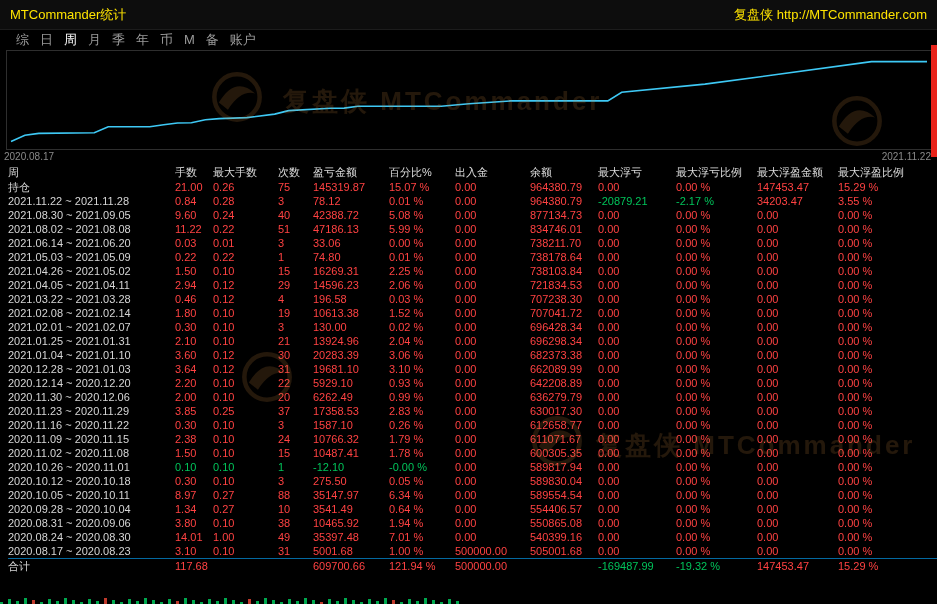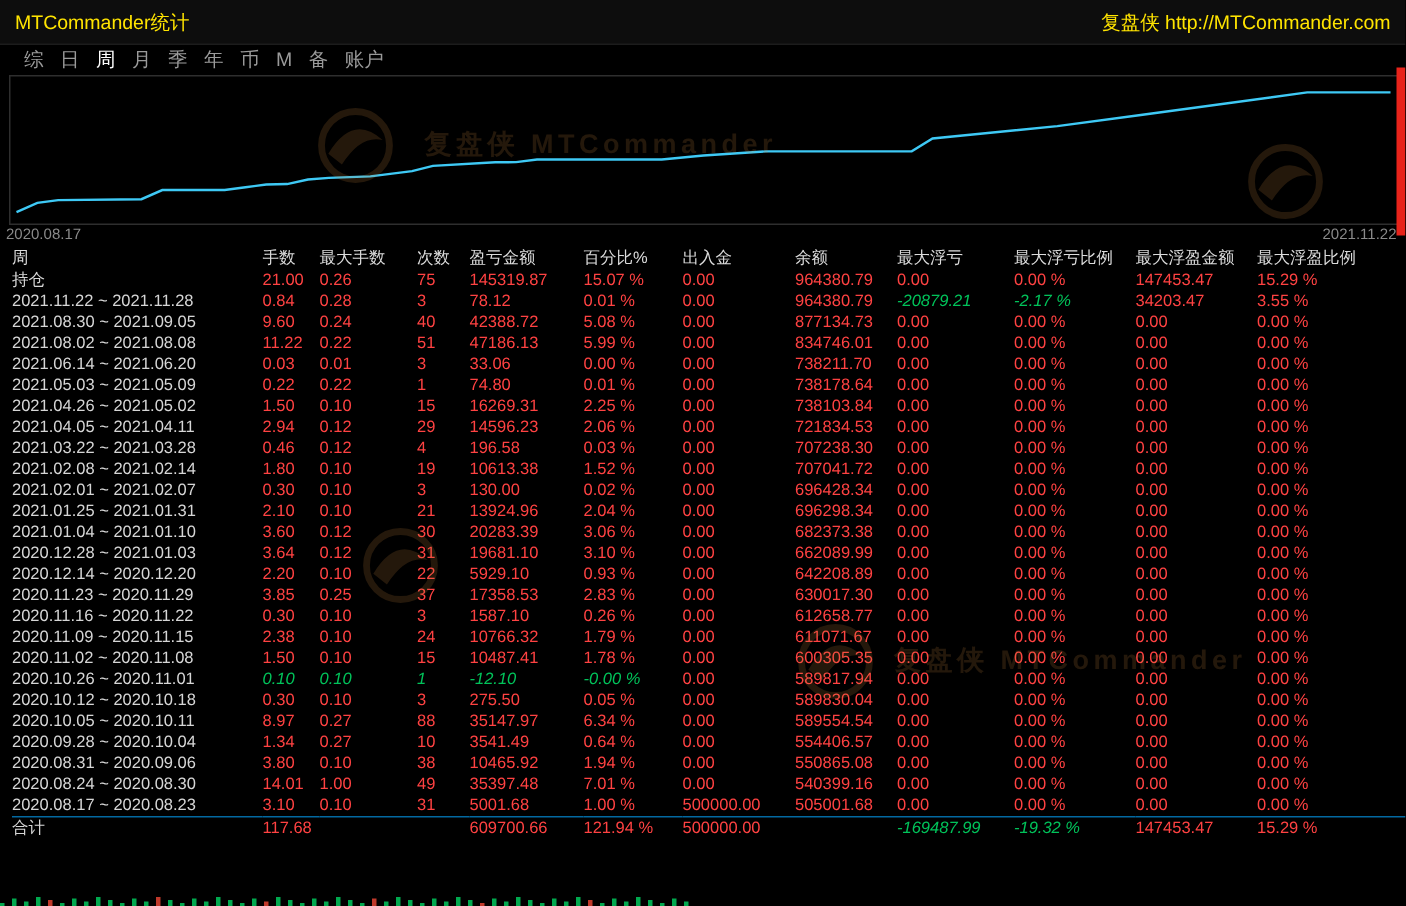--- a/index.html
+++ b/index.html
@@ -42,24 +42,24 @@
     border-collapse:collapse;table-layout:fixed;width:929px;margin-left:8px;
     font-size:11px;margin-top:1px;
   }
   table.stats th,table.stats td{
     padding:0;height:14px;line-height:14px;text-align:left;font-weight:normal;
     white-space:nowrap;overflow:hidden;
   }
   table.stats th{color:#dcdcdc;height:16px;line-height:16px;}
   td.period{color:#d6d6d6;}
   td.r{color:var(--profit);}
-  td.g{color:var(--loss);font-style:italic;}
+  td.g{color:var(--loss);}
   tr.total td{border-top:1px solid #0369a1;}
   .wm{position:absolute;color:var(--watermark);opacity:.18;pointer-events:none;z-index:6;}
-  .wm-text{font-size:18px;font-weight:bold;letter-spacing:3px;white-space:nowrap;}
+  .wm-text{font-size:26px;font-weight:bold;letter-spacing:3px;white-space:nowrap;}
   .mini-strip{
     position:absolute;left:0;bottom:0;height:6px;width:480px;display:flex;
     align-items:flex-end;gap:5px;z-index:9;
   }
   .mini-strip span{width:3px;display:block;}
 </style>
 </head>
 <body>
 
 <div class="titlebar">
@@ -329,20 +329,34 @@
         <td class="r">5929.10</td>
         <td class="r">0.93 %</td>
         <td class="r">0.00</td>
         <td class="r">642208.89</td>
         <td class="r">0.00</td>
         <td class="r">0.00 %</td>
         <td class="r">0.00</td>
         <td class="r">0.00 %</td>
       </tr>
       <tr>
+        <td class="period">2020.11.30 ~ 2020.12.06</td>
+        <td class="r">2.00</td>
+        <td class="r">0.10</td>
+        <td class="r">20</td>
+        <td class="r">6262.49</td>
+        <td class="r">0.99 %</td>
+        <td class="r">0.00</td>
+        <td class="r">636279.79</td>
+        <td class="r">0.00</td>
+        <td class="r">0.00 %</td>
+        <td class="r">0.00</td>
+        <td class="r">0.00 %</td>
+      </tr>
+      <tr>
         <td class="period">2020.11.23 ~ 2020.11.29</td>
         <td class="r">3.85</td>
         <td class="r">0.25</td>
         <td class="r">37</td>
         <td class="r">17358.53</td>
         <td class="r">2.83 %</td>
         <td class="r">0.00</td>
         <td class="r">630017.30</td>
         <td class="r">0.00</td>
         <td class="r">0.00 %</td>

